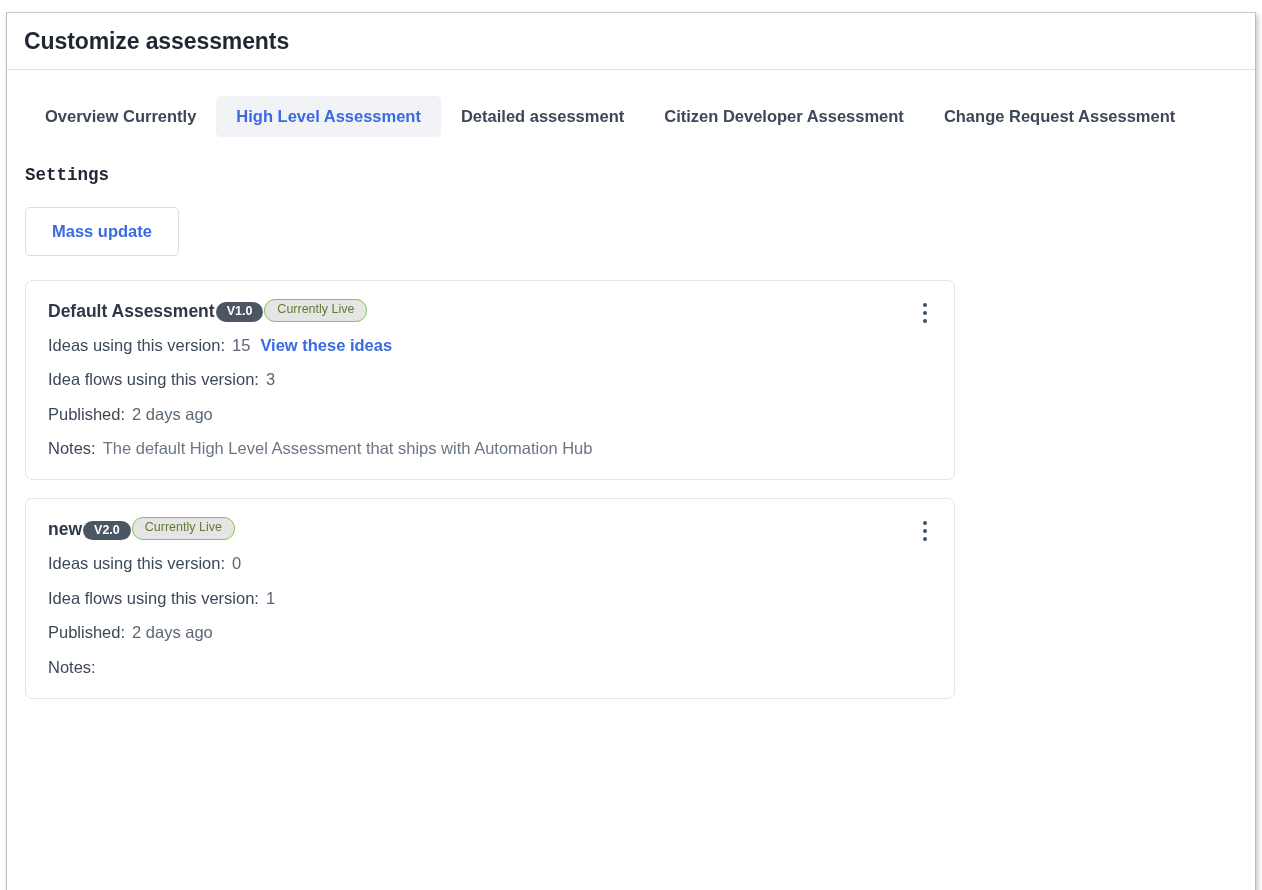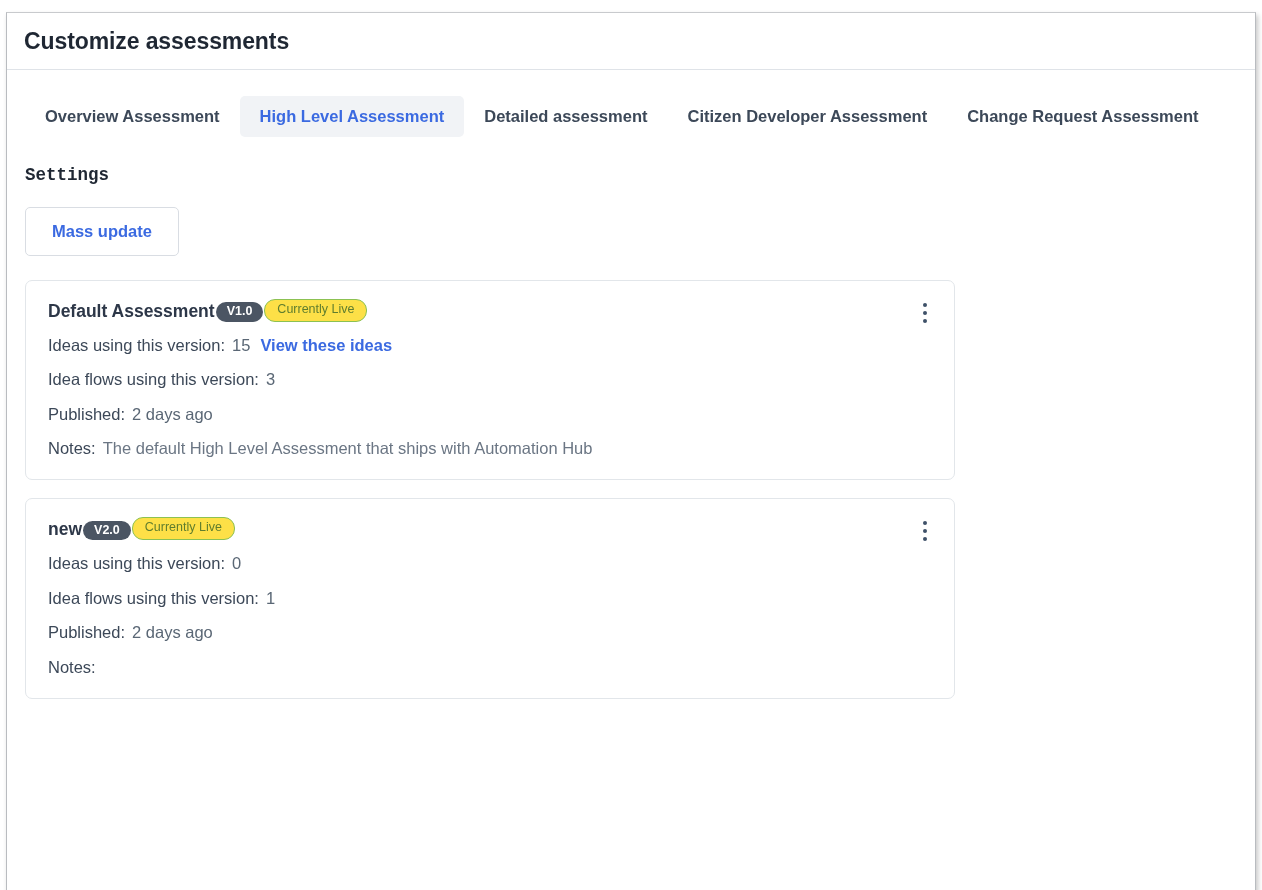--- a/index.html
+++ b/index.html
@@ -138,21 +138,21 @@
   .badge-version {
     background: #4b5563;
     color: #ffffff;
     font-size: 12.5px;
     font-weight: 700;
     border-radius: 11px;
     padding: 3px 11px 4px 11px;
     line-height: 1;
   }
   .badge-live {
-    background: #fde047;
+    background: #e5e5e5;
     color: #5f7d2e;
     border: 1px solid #8cc152;
     font-size: 12.5px;
     font-weight: 400;
     border-radius: 11px;
     padding: 3px 12px 4px 12px;
     line-height: 1.1;
   }
   .kebab {
     position: absolute;
@@ -197,21 +197,21 @@
 
 <div id="page">
   <div class="frame">
     <div class="frame-inner">
 
       <div class="page-header">
         <div class="page-title">Customize assessments</div>
       </div>
 
       <div class="tabs">
-        <div class="tab">Overview Assessment</div>
+        <div class="tab">Overview Currently</div>
         <div class="tab active">High Level Assessment</div>
         <div class="tab">Detailed assessment</div>
         <div class="tab">Citizen Developer Assessment</div>
         <div class="tab">Change Request Assessment</div>
       </div>
 
       <div class="settings-title">Settings</div>
 
       <div class="btn-row">
         <button class="btn btn-secondary">Mass update</button>

